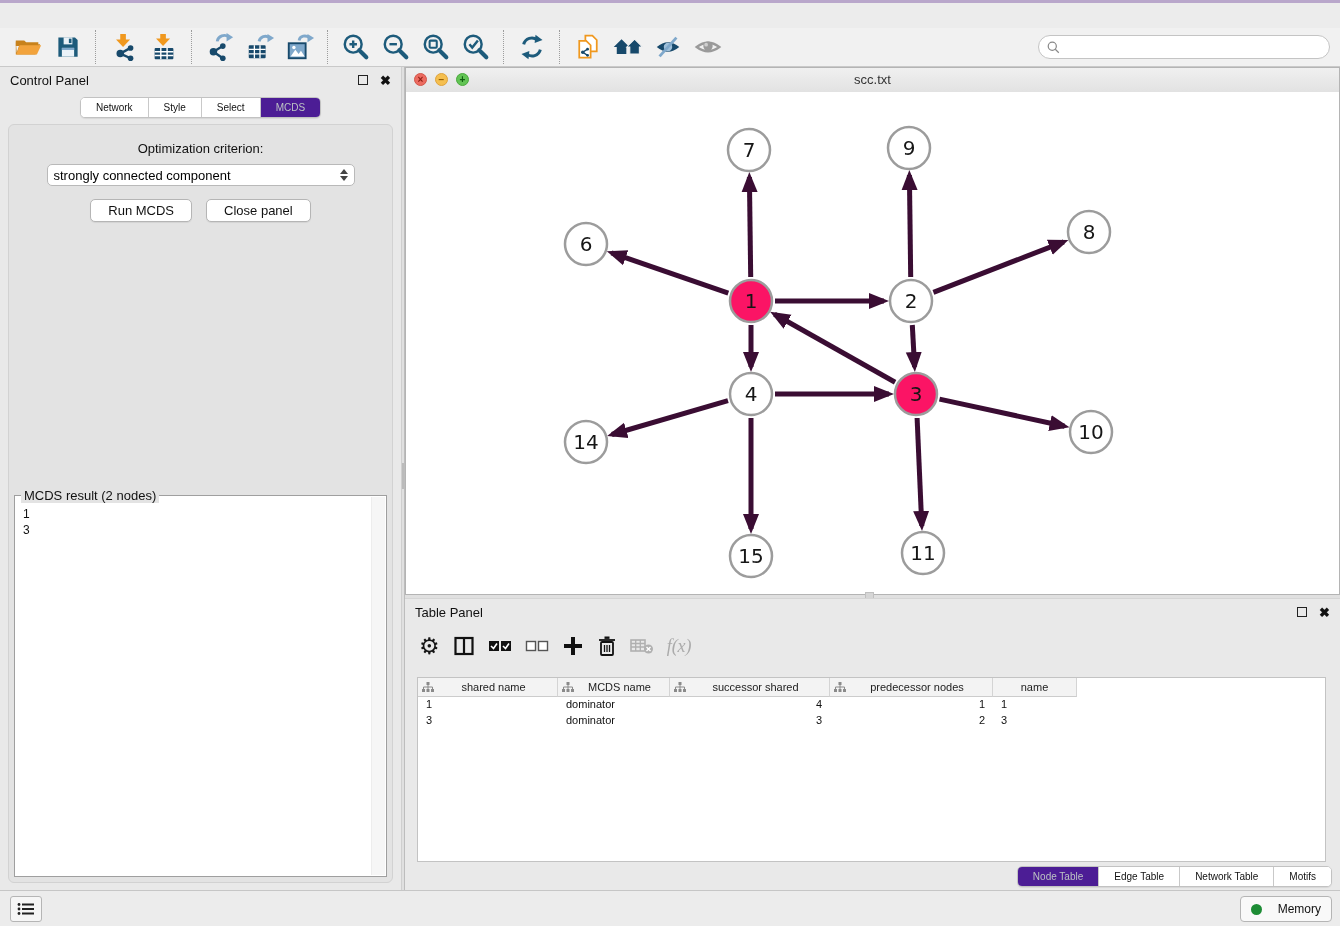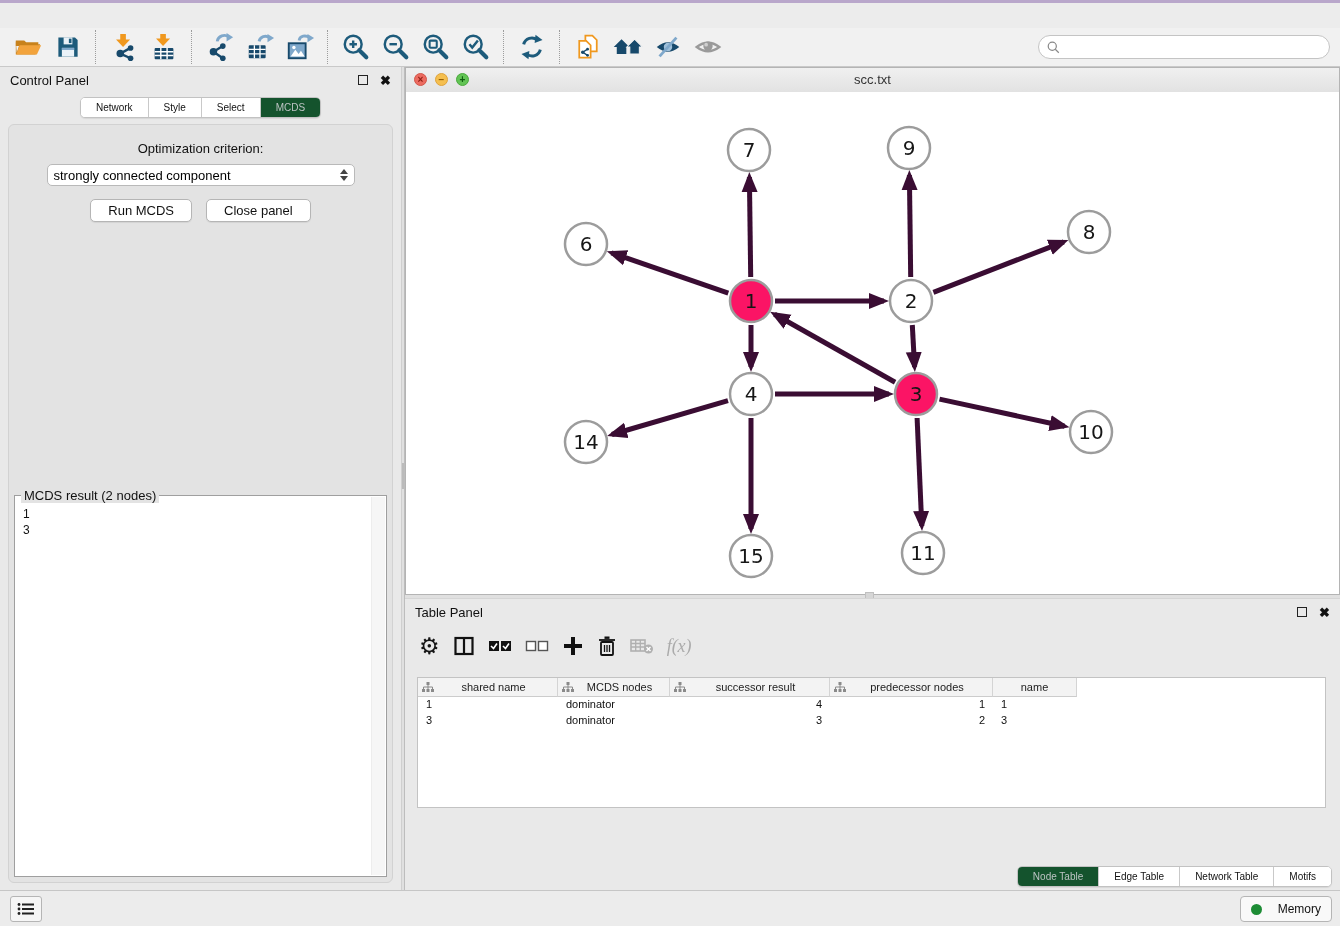--- a/index.html
+++ b/index.html
@@ -24,21 +24,21 @@
   
   .cpanel{position:absolute;left:0;top:64px;width:401px;bottom:35px;background:#e9e9e9;}
   .panel-head{height:26px;display:flex;align-items:center;padding:0 10px;font-size:13px;color:#111;}
   .panel-head .sp{flex:1;}
   .float-ic{width:10px;height:10px;border:1.5px solid #222;box-sizing:border-box;margin-right:12px;}
   .close-ic{font-size:13px;font-weight:bold;color:#111;line-height:1;}
   .segbar{display:flex;justify-content:center;margin-top:4px;}
   .segwrap{display:flex;border:1px solid #c2c2c2;border-radius:5px;overflow:hidden;background:#fff;box-shadow:0 1px 1px rgba(0,0,0,.08);}
   .seg{padding:4px 15px;font-size:10px;background:#fff;color:#111;border-left:1px solid #c9c9c9;cursor:default;}
   .seg:first-child{border-left:none;}
-  .seg-disabled{background:#14532d;color:#bcc3c3;}
+  .seg-disabled{background:#4c1d95;color:#bcc3c3;}
   .cp-content{position:absolute;left:8px;right:8px;top:57px;bottom:8px;background:#e3e3e3;
     border:1px solid #d2d2d2;border-radius:6px;}
   .opt-label{margin-top:16px;text-align:center;font-size:13px;color:#111;}
   .opt-select{margin:8px auto 0;width:308px;height:22px;background:#fff;border:1px solid #b9b9b9;border-radius:5px;
     display:flex;align-items:center;font-size:13px;padding:0 6px;box-sizing:border-box;}
   .opt-select .val{flex:1;}
   .chev{display:flex;flex-direction:column;gap:2px;align-items:center;}
   .chev i{width:0;height:0;border-left:4px solid transparent;border-right:4px solid transparent;}
   .chev .up{border-bottom:5px solid #444;}
   .chev .dn{border-top:5px solid #444;}
@@ -67,21 +67,21 @@
   .tl-grn{left:50px;background:#62c454;border:1px solid #4aa93d;color:#0e5c0e;}
   .net-title{position:absolute;left:0;right:0;top:4px;text-align:center;font-size:13px;color:#333;}
   .net-canvas{position:absolute;left:0;top:24px;right:0;bottom:0;background:#fff;}
 
   
   .tpanel{position:absolute;left:405px;top:595px;right:0;bottom:35px;background:#e9e9e9;border-top:1px solid #d5d5d5;}
   .tp-toolbar{position:absolute;left:14px;top:26px;height:42px;display:flex;align-items:center;gap:13px;}
   .tico{display:flex;align-items:center;justify-content:center;height:30px;}
   .gear-glyph{font-size:23px;color:#161616;line-height:1;}
   .fx{font-family:"Liberation Serif",serif;font-style:italic;font-size:18px;color:#ababab;}
-  .dtable{position:absolute;left:12px;right:14px;top:78px;height:131px;background:#fff;border:1px solid #c3c3c3;box-sizing:border-box;overflow:hidden;}
+  .dtable{position:absolute;left:12px;right:14px;top:78px;height:185px;background:#fff;border:1px solid #c3c3c3;box-sizing:border-box;overflow:hidden;}
   .thead{display:flex;height:19px;}
   .th{background:#f3f3f3;border-right:1px solid #d4d4d4;border-bottom:1px solid #cccccc;display:flex;align-items:center;
     font-size:11px;color:#222;box-sizing:border-box;padding:0 4px;}
   .th-label{margin:0 auto;}
   .tr{display:flex;height:16px;}
   .td{font-size:11px;color:#111;box-sizing:border-box;padding:1px 8px 0 8px;white-space:nowrap;overflow:hidden;}
   .tp-tabs{position:absolute;left:0;right:8px;top:267px;display:flex;justify-content:flex-end;}
 
   
   .statusbar{position:absolute;left:0;bottom:0;right:0;height:35px;background:#ececec;border-top:1px solid #c6c6c6;}
@@ -430,31 +430,31 @@
             <span class="th-label">shared name</span>
           </div>
           <div class="th" style="width: 112px;">
             <svg width="12" height="11" viewBox="0 0 12 11">
               <rect x="4.5" y="0" width="3" height="3" fill="#8a8a8a"></rect>
               <rect x="0" y="7" width="3" height="3" fill="#8a8a8a"></rect>
               <rect x="4.5" y="7" width="3" height="3" fill="#8a8a8a"></rect>
               <rect x="9" y="7" width="3" height="3" fill="#8a8a8a"></rect>
               <path d="M6 3 v2 M1.5 7 V5 h9 v2 M6 5 v2" stroke="#8a8a8a" fill="none"></path>
             </svg>
-            <span class="th-label">MCDS nodes</span>
+            <span class="th-label">MCDS name</span>
           </div>
           <div class="th" style="width: 160px;">
             <svg width="12" height="11" viewBox="0 0 12 11">
               <rect x="4.5" y="0" width="3" height="3" fill="#8a8a8a"></rect>
               <rect x="0" y="7" width="3" height="3" fill="#8a8a8a"></rect>
               <rect x="4.5" y="7" width="3" height="3" fill="#8a8a8a"></rect>
               <rect x="9" y="7" width="3" height="3" fill="#8a8a8a"></rect>
               <path d="M6 3 v2 M1.5 7 V5 h9 v2 M6 5 v2" stroke="#8a8a8a" fill="none"></path>
             </svg>
-            <span class="th-label">successor result</span>
+            <span class="th-label">successor shared</span>
           </div>
           <div class="th" style="width: 163px;">
             <svg width="12" height="11" viewBox="0 0 12 11">
               <rect x="4.5" y="0" width="3" height="3" fill="#8a8a8a"></rect>
               <rect x="0" y="7" width="3" height="3" fill="#8a8a8a"></rect>
               <rect x="4.5" y="7" width="3" height="3" fill="#8a8a8a"></rect>
               <rect x="9" y="7" width="3" height="3" fill="#8a8a8a"></rect>
               <path d="M6 3 v2 M1.5 7 V5 h9 v2 M6 5 v2" stroke="#8a8a8a" fill="none"></path>
             </svg>
             <span class="th-label">predecessor nodes</span>

